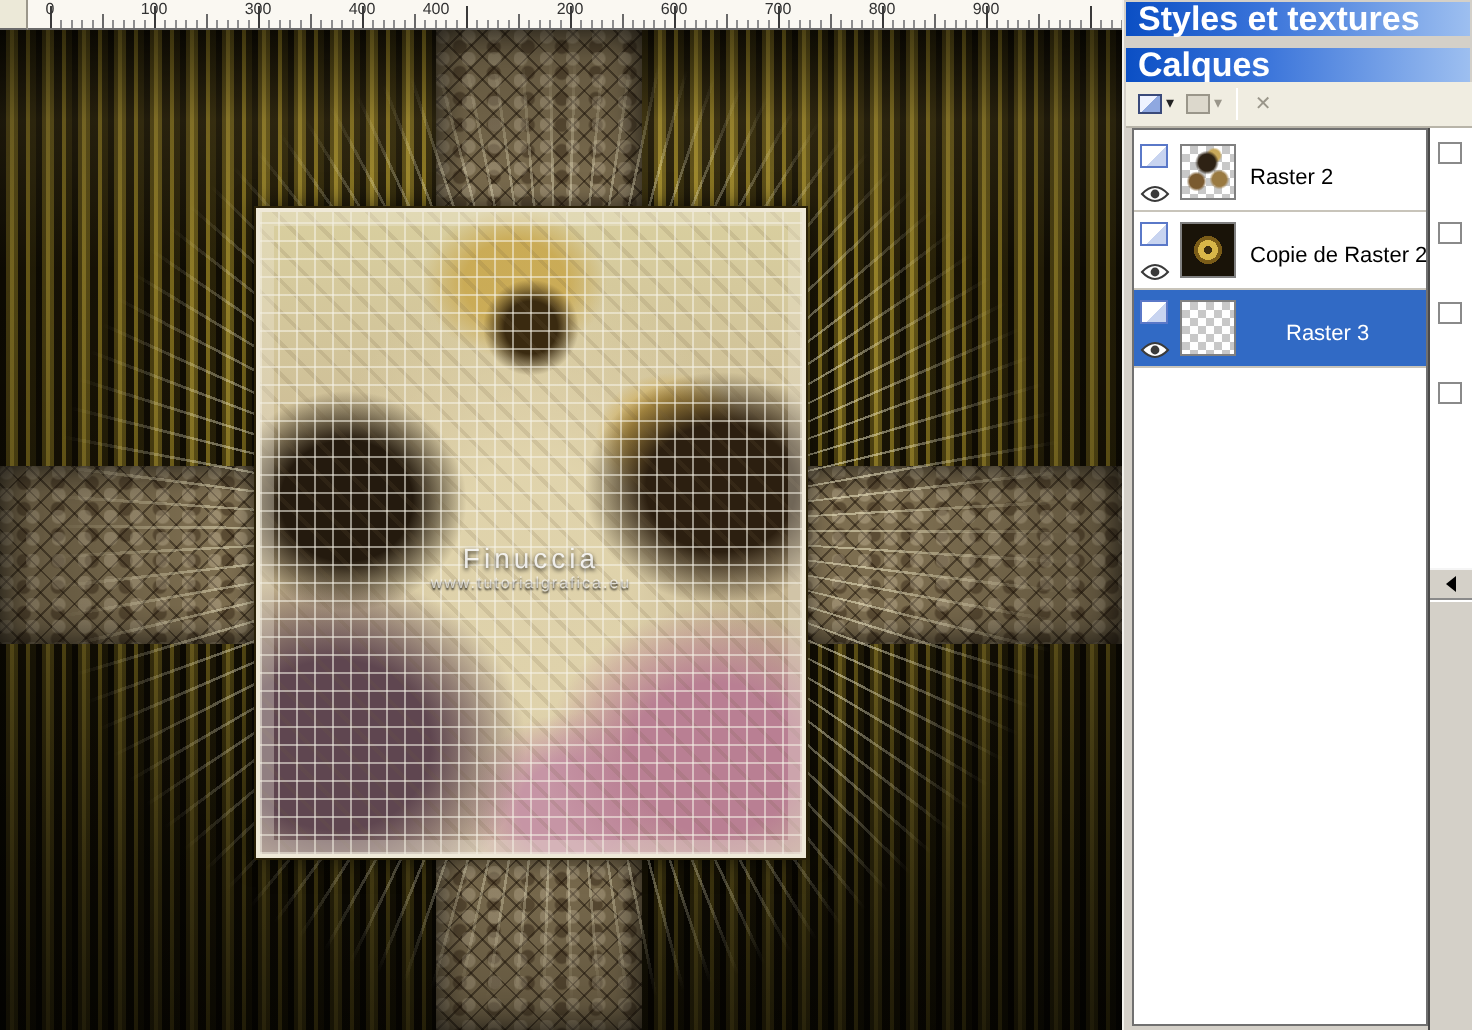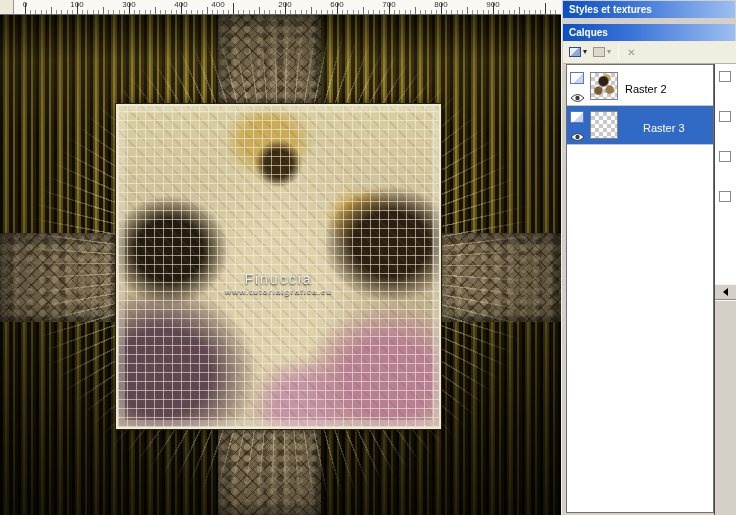--- a/index.html
+++ b/index.html
@@ -43,21 +43,21 @@
       repeating-linear-gradient(-45deg, rgba(25,15,5,0.45) 0 1px, transparent 1px 8px);
     background-size:13px 11px, 17px 13px, auto, auto;
     box-shadow:inset 0 0 18px rgba(0,0,0,0.85); }
   .art-vignette { position:absolute; inset:0;
     background:radial-gradient(ellipse 430px 390px at 280px 250px, rgba(0,0,0,0) 40%, rgba(0,0,0,0.45) 88%); }
   .art-rays { position:absolute; inset:0;
     background:repeating-conic-gradient(from 0deg at 280px 250px,
       rgba(255,246,200,0) 0deg 1.6deg, rgba(255,249,214,0.55) 1.6deg 2.0deg, rgba(255,246,200,0) 2.0deg 3.4deg);
     -webkit-mask-image:radial-gradient(ellipse 310px 290px at 280px 250px, rgba(0,0,0,1) 0%, rgba(0,0,0,0.85) 52%, rgba(0,0,0,0) 82%);
     mask-image:radial-gradient(ellipse 310px 290px at 280px 250px, rgba(0,0,0,1) 0%, rgba(0,0,0,0.85) 52%, rgba(0,0,0,0) 82%); }
-  .art-square { position:absolute; left:116px; top:89px; width:325px; height:325px;
+  .art-square { position:absolute; left:128px; top:89px; width:275px; height:325px;
     border:2px solid #efe9d8; background-color:#cfc39a; overflow:hidden;
     box-shadow:0 0 0 1px #2a2108, 0 0 12px rgba(0,0,0,0.7); }
   .sq-bg { position:absolute; inset:0;
     background-image:
       radial-gradient(circle 24px at 50% 18%, #3a2a10 55%, rgba(58,42,16,0) 100%),
       radial-gradient(ellipse 46px 38px at 47% 11%, rgba(201,168,79,0.9) 55%, transparent 100%),
       radial-gradient(ellipse 60px 55px at 16% 45%, #241a0e 55%, transparent 100%),
       radial-gradient(ellipse 68px 58px at 85% 43%, #2c1f10 55%, transparent 100%),
       radial-gradient(ellipse 38px 32px at 76% 35%, rgba(201,164,74,0.95) 55%, transparent 100%),
       radial-gradient(ellipse 95px 85px at 14% 83%, #5f4650 50%, transparent 100%),
@@ -68,28 +68,28 @@
   .sq-grid { position:absolute; inset:0;
     background-image:
       repeating-linear-gradient(90deg, rgba(246,243,231,0.55) 0 1px, transparent 1px 9px),
       repeating-linear-gradient(0deg, rgba(246,243,231,0.55) 0 1px, transparent 1px 9px),
       repeating-linear-gradient(45deg, rgba(110,92,62,0.14) 0 2px, transparent 2px 11px);
     box-shadow:inset 0 0 0 7px rgba(240,236,222,0.35); }
   .watermark { position:absolute; left:0; right:0; top:165px; text-align:center; }
   .wm1 { font-size:14px; letter-spacing:2px; color:rgba(255,255,255,0.85);
     text-shadow:0 1px 2px rgba(0,0,0,0.85); }
   .wm2 { font-size:8px; letter-spacing:1px; color:rgba(255,255,255,0.65);
-    text-shadow:0 1px 1px rgba(0,0,0,0.8);font-weight:bold; }
+    text-shadow:0 1px 1px rgba(0,0,0,0.8); }
 
   
   #right-panel { position:absolute; left:561px; top:0; width:175px; height:515px;
     background:#d4d0c8; border-left:1px solid #f2f1ec; }
   .palette-header { position:absolute; left:1px; right:1px; height:17px;
     background:linear-gradient(90deg, #0b4fc4 0%, #3a74da 40%, #9dbff0 100%);
-    color:#fff; font-size:10px; font-weight:bold; line-height:17px; padding-left:6px; }
+    color:#fff; font-size:17px; font-weight:bold; line-height:17px; padding-left:6px; }
   #hdr-styles { top:1px; }
   #hdr-calques { top:24px; }
   #layers-toolbar { position:absolute; left:1px; top:41px; width:173px; height:23px;
     background:#f0ede1; border-bottom:1px solid #b8b4a8; display:flex; align-items:center;
     padding-left:4px; gap:2px; }
   .tb-btn { height:19px; display:flex; align-items:center; padding:0 2px; gap:2px; }
   .icn-layer { width:12px; height:10px; border:1px solid #3a4a7a;
     background:linear-gradient(135deg, #eef2ff 0 49%, #8fa8e0 49%); }
   .icn-layer.dis { border-color:#9a968a; background:#dcd8cc; }
   .icn-del { width:11px; height:11px; color:#9a968a; font-size:10px; line-height:11px; text-align:center; }
@@ -203,20 +203,33 @@
             <path d="M1 5 Q7.5 -2 14 5 Q7.5 12 1 5 Z" fill="#ffffff" stroke="#3a3a3a" stroke-width="1"></path>
             <circle cx="7.5" cy="5" r="2.2" fill="#3a3a3a"></circle>
           </svg>
         </div>
         <div class="thumb">
             <div class="t t-r2"></div>
           </div>
         <span class="layer-label">Raster 2</span>
       </div>
 
+      <div class="layer-row">
+        <div class="type-icon"></div>
+        <div class="eye-wrap">
+          <svg width="15" height="10" viewBox="0 0 15 10">
+            <path d="M1 5 Q7.5 -2 14 5 Q7.5 12 1 5 Z" fill="#ffffff" stroke="#3a3a3a" stroke-width="1"></path>
+            <circle cx="7.5" cy="5" r="2.2" fill="#3a3a3a"></circle>
+          </svg>
+        </div>
+        <div class="thumb">
+            <div class="t t-copie"></div>
+          </div>
+        <span class="layer-label">Copie de Raster 2</span>
+      </div>
 
       <div class="layer-row selected">
         <div class="type-icon"></div>
         <div class="eye-wrap">
           <svg width="15" height="10" viewBox="0 0 15 10">
             <path d="M1 5 Q7.5 -2 14 5 Q7.5 12 1 5 Z" fill="#ffffff" stroke="#3a3a3a" stroke-width="1"></path>
             <circle cx="7.5" cy="5" r="2.2" fill="#3a3a3a"></circle>
           </svg>
         </div>
         <div class="thumb">

